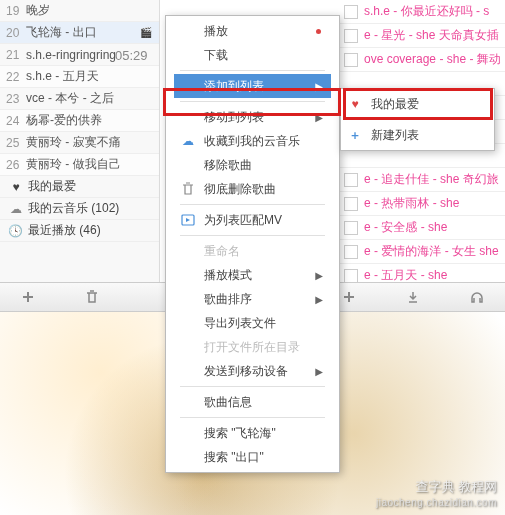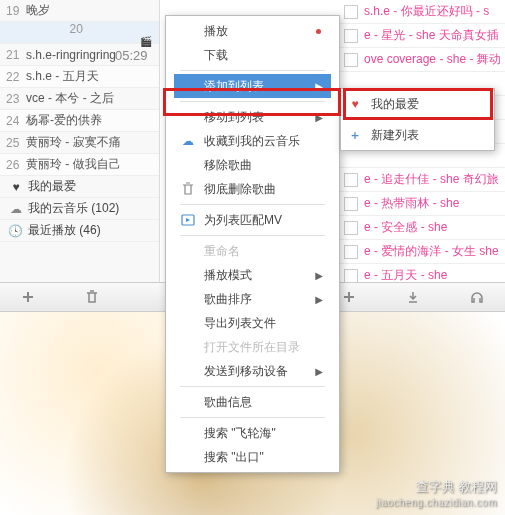--- a/index.html
+++ b/index.html
@@ -46,21 +46,21 @@
 svg { display: block; }
 </style>
 </head>
 <body>
 
 <div class="left-panel">
   <div class="track-row">
       <span class="track-num">19</span>
       <span class="track-name">晚岁</span>
     </div>
-  <div class="track-row" style="background:#e8f0fa;flex-direction:column;">
+  <div class="track-row" style="background:#e8f0fa;">
       <span class="track-num">20</span>
       <span class="track-name">飞轮海 - 出口</span>
       <span style="margin-left:auto;color:#888;font-size:10px;">🎬</span>
     </div>
   <div class="track-row">
       <span class="track-num">21</span>
       <span class="track-name">s.h.e-ringringring</span>
     </div>
   <div class="track-row">
       <span class="track-num">22</span>

